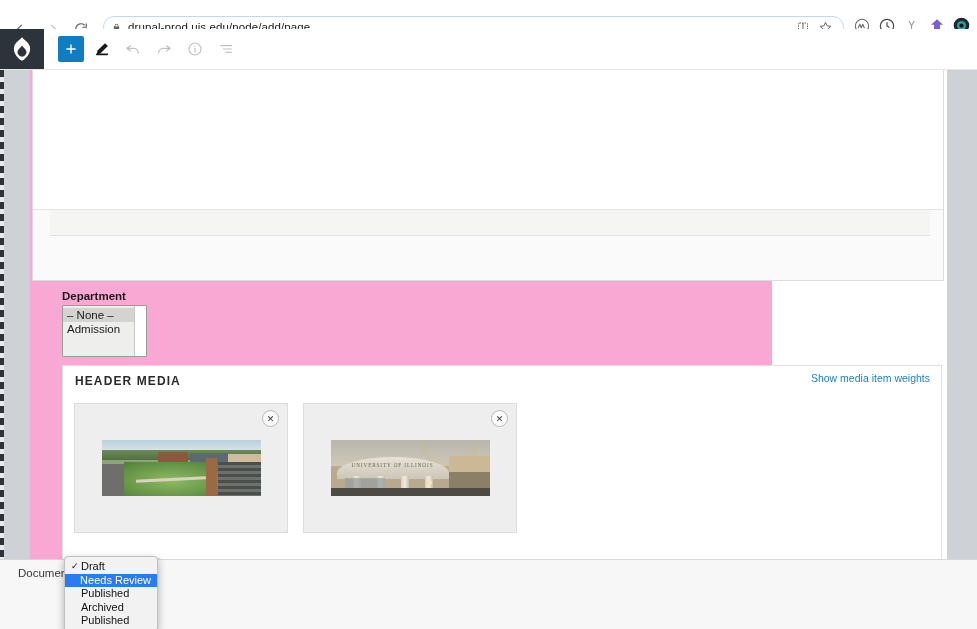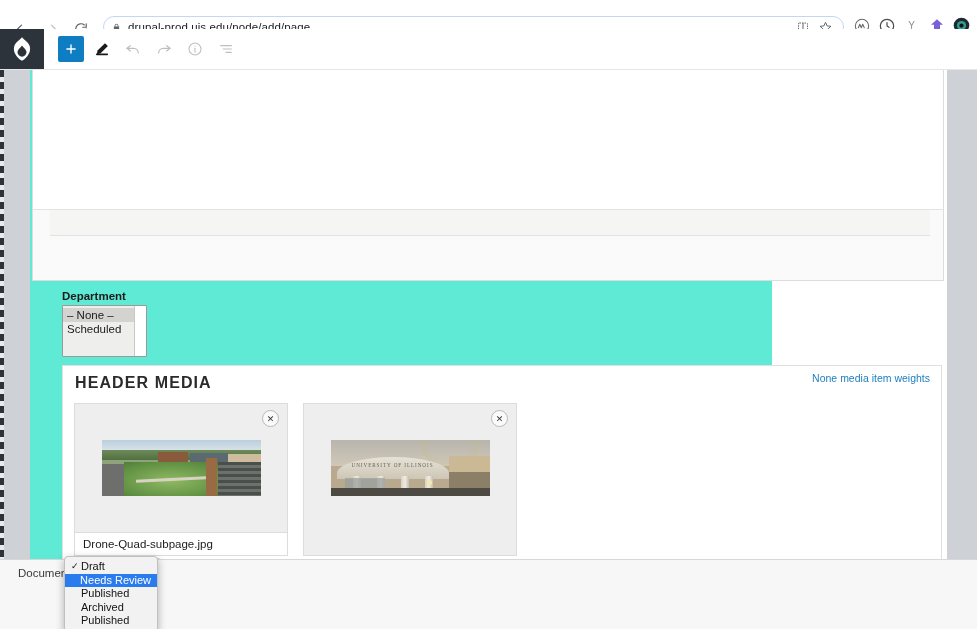--- a/index.html
+++ b/index.html
@@ -113,21 +113,21 @@
     background: #ced2d7;
   }
   #dashed-edge {
     position: absolute; left: 0; top: 0; width: 4px; height: 537px;
     background: repeating-linear-gradient(
       to bottom, #2d333b 0px, #2d333b 7px, #e8eaec 7px, #e8eaec 12px);
   }
   #page-canvas {
     position: absolute; left: 30px; top: 0;
     width: 742px; height: 537px;
-    background: #5eead4;
+    background: #f9a8d4;
   }
 
   
   #body-editor {
     position: absolute; left: 2px; top: 0;
     width: 912px; height: 139px;
     background: #ffffff;
     border-left: 1px solid #dcdcdc;
     border-right: 1px solid #dcdcdc;
   }
@@ -175,21 +175,21 @@
 
   
   #header-media {
     position: absolute; left: 32px; top: 295px;
     width: 880px; height: 263px;
     background: #ffffff;
     border: 1px solid #e0e0e0;
   }
   #hm-title {
     position: absolute; left: 12px; top: 8px;
-    font-size: 16px; font-weight: bold; color: #2b2b2b;
+    font-size: 12px; font-weight: bold; color: #2b2b2b;
     letter-spacing: 1.1px;
     font-family: "Liberation Sans", sans-serif;
   }
   #hm-weights-link {
     position: absolute; right: 11px; top: 6px;
     font-size: 10.5px; color: #1d7fc0;
     text-decoration: none; cursor: pointer;
     font-family: "Liberation Sans", sans-serif;
   }
 
@@ -479,47 +479,46 @@
 
     <div id="body-editor"></div>
     <div id="editor-footer">
       <div id="editor-footer-inner"></div>
     </div>
 
     <div id="department-group">
       <div class="field-label">Department</div>
       <div id="department-select">
         <div class="opt selected">– None –</div>
-        <div class="opt">Scheduled</div>
+        <div class="opt">Admission</div>
       </div>
     </div>
 
     <div id="header-media">
       <div id="hm-title">HEADER MEDIA</div>
-      <a id="hm-weights-link">None media item weights</a>
+      <a id="hm-weights-link">Show media item weights</a>
 
       <div id="media-items">
 
         <div class="media-card">
           <div class="media-thumb-area">
             <div class="media-thumb thumb-aerial">
               <div class="sky"></div>
                 <div class="far-trees"></div>
               <div class="bldg-a"></div>
                 <div class="bldg-b"></div>
                 <div class="bldg-c"></div>
               <div class="road"></div>
                 <div class="quad"></div>
               <div class="path"></div>
                 <div class="garage"></div>
                 <div class="tower"></div>
             </div>
             <div class="media-remove" style="font-size:9px;">✕</div>
           </div>
-          <div class="media-name">Drone-Quad-subpage.jpg</div>
         </div>
 
         <div class="media-card">
           <div class="media-thumb-area">
             <div class="media-thumb thumb-colonnade">
               <div class="sky2"></div>
               <div class="rainbow"></div>
                 <div class="rainbow2"></div>
               <div class="bldg-r"></div>
               <div class="arch"></div>

